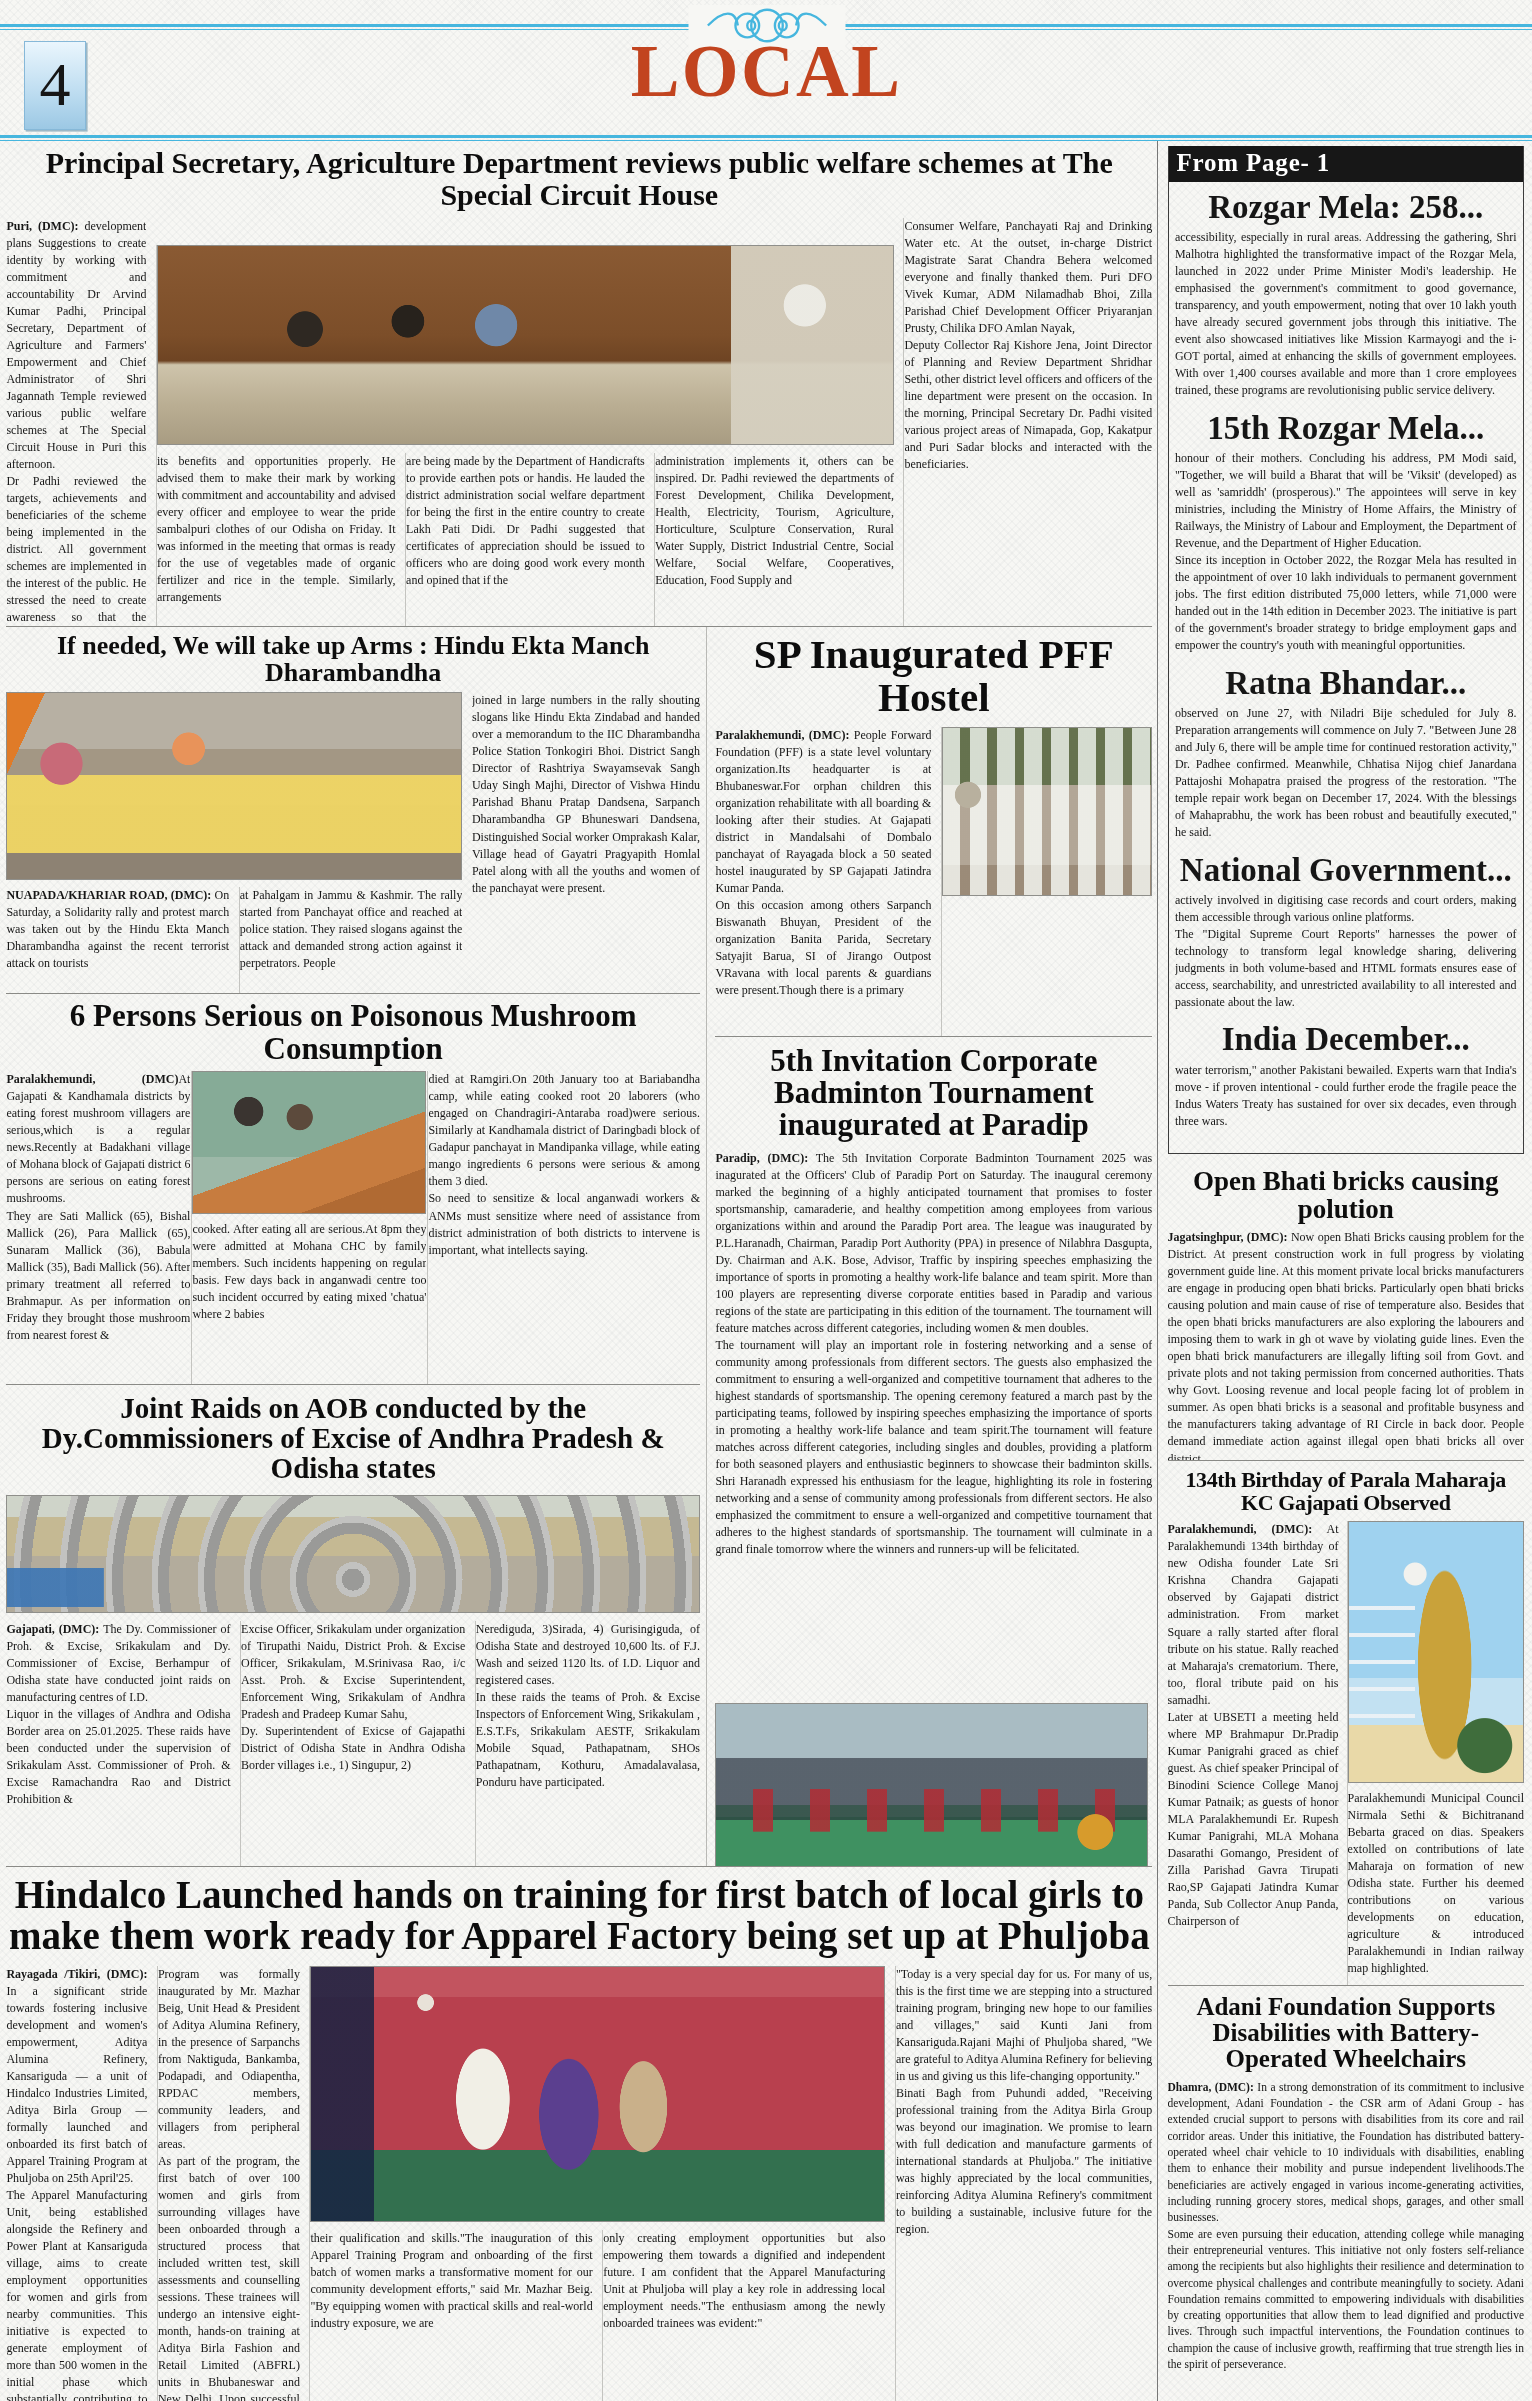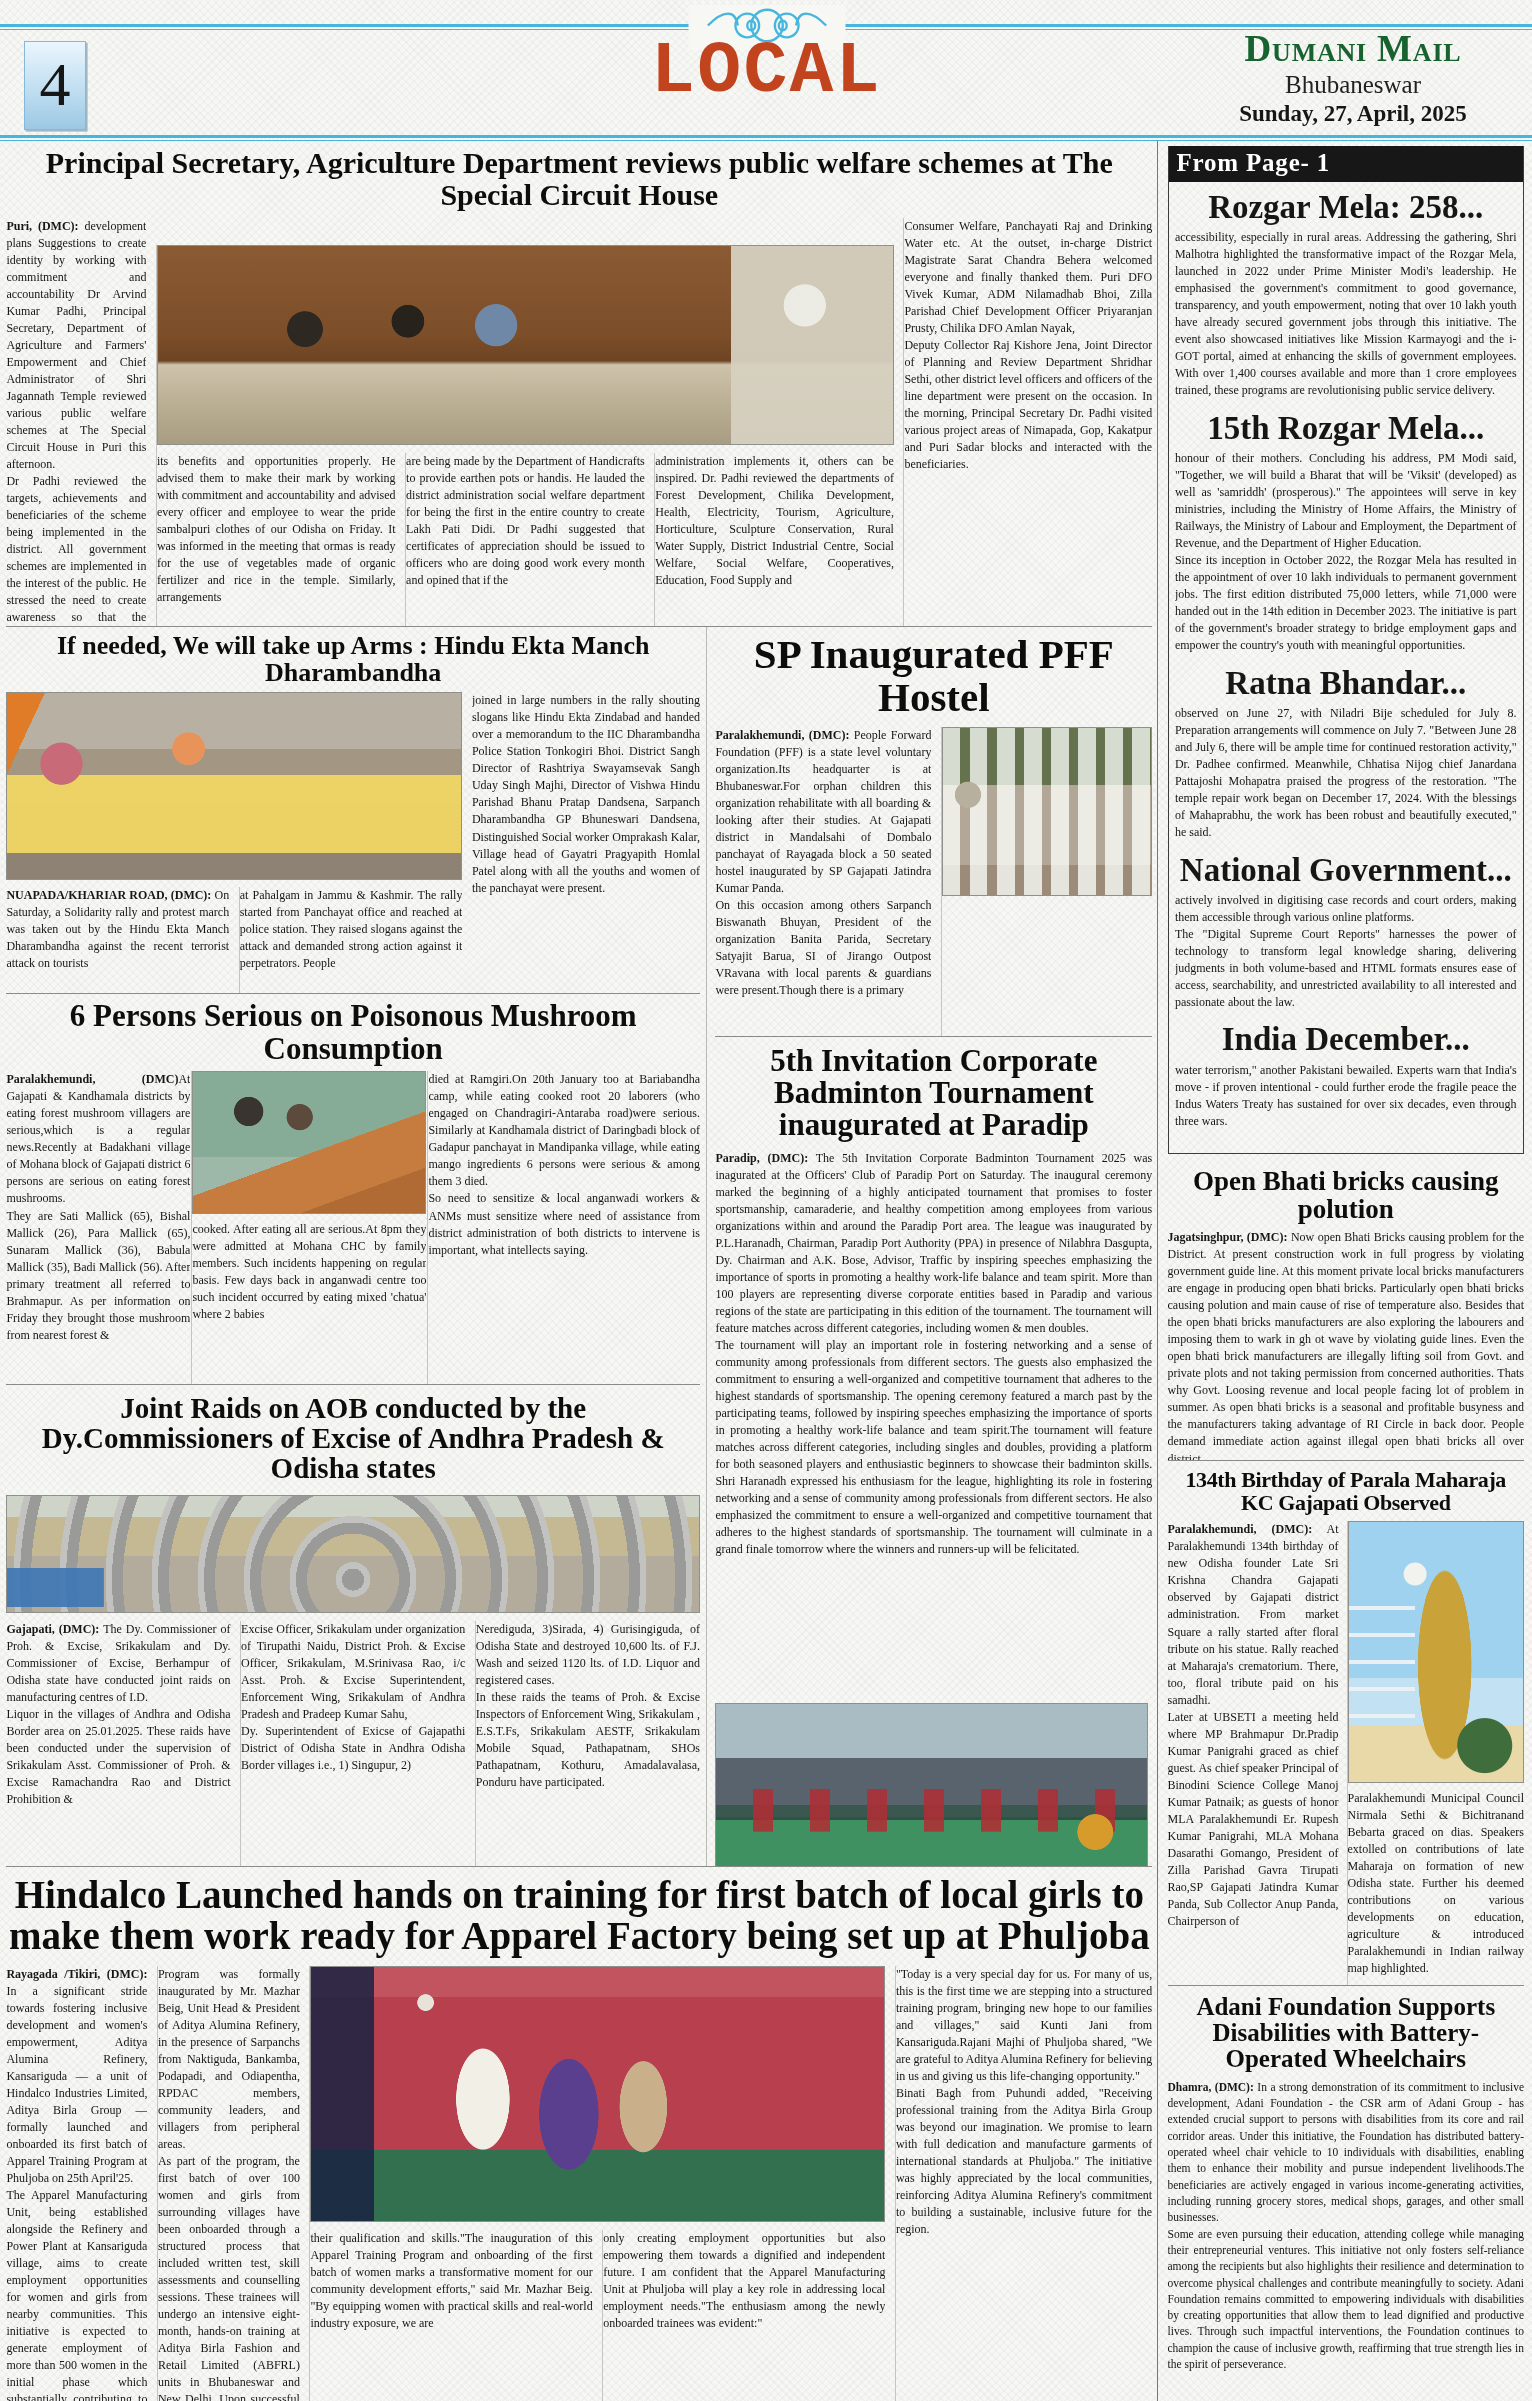--- a/index.html
+++ b/index.html
@@ -18,21 +18,21 @@
     border-top:3.2px solid #46b6de; border-bottom:1.6px solid #46b6de; }
   .rule-bottom { position:absolute; bottom:0; left:0; right:0; height:6.4px;
     border-top:3.2px solid #46b6de; border-bottom:1.6px solid #46b6de; }
   .ornament { position:absolute; top:4.8px; left:50%; transform:translateX(-50%);
     background:#f7f7f4; padding:0 11px; }
   .pagenum { position:absolute; left:24px; top:41px; width:62px; height:89px;
     background:linear-gradient(180deg,#eaf6fd 0%,#bcdcf0 60%,#9cc8e4 100%);
     border:1.6px solid #86b8d8; box-shadow:1.6px 1.6px 0 #9db8c6;
     font-size:62px; line-height:84px; text-align:center; font-weight:400; }
   .section-title { position:absolute; left:50%; top:35px; transform:translateX(-50%);
-    font-size:73px; line-height:1; font-weight:600; color:#c2441f; letter-spacing:2.4px;font-family:Liberation Mono, monospace; }
+    font-size:73px; line-height:1; font-weight:600; color:#c2441f; letter-spacing:2.4px; }
   .brand { position:absolute; right:29px; top:30px; text-align:center; width:302px; }
   .brand-name { color:#17622f; font-size:37px; line-height:1.05; font-weight:700; font-variant:small-caps; letter-spacing:0.8px; }
   .brand-city { font-size:25px; line-height:1.25; color:#222; }
   .brand-date { font-size:23px; line-height:1.2; font-weight:700; }
   
   .content { display:flex; height:2260px; }
   .main { width:1157px; padding:0 4.8px 0 6.4px; }
   .rail { width:375px; border-left:0.8px solid #777; padding:4.8px 8px 0 9.5px; overflow:hidden; }
   .article { position:relative; overflow:hidden; }
   .headline { font-weight:700; text-align:center; line-height:1.04; color:#0d0d0d; }
@@ -189,25 +189,20 @@
           <circle cx="60" cy="26" r="15"></circle>
           <circle cx="85" cy="26" r="20"></circle>
           <circle cx="110" cy="26" r="15"></circle>
           <path d="M10 26 C 30 6, 45 6, 48 26 M160 26 C 140 6, 125 6, 122 26"></path>
           <path d="M60 26 c 0 -8 10 -8 10 0 c 0 8 -10 8 -10 0 M100 26 c 0 -8 10 -8 10 0 c 0 8 -10 8 -10 0"></path>
         </g>
       </svg>
     </div>
     <div class="pagenum">4</div>
     <div class="section-title">LOCAL</div>
-    <div class="brand">
-      <div class="brand-name">Dumani Mail</div>
-      <div class="brand-city">Bhubaneswar</div>
-      <div class="brand-date">Sunday, 27, April, 2025</div>
-    </div>
     <div class="rule-bottom"></div>
   </header>
 
   <div class="content">
 
     <div class="main">
 
       <section class="article a1">
         <h1 class="headline">Principal Secretary, Agriculture Department reviews public welfare schemes at The Special Circuit House</h1>
         <div class="a1-row vsep">

